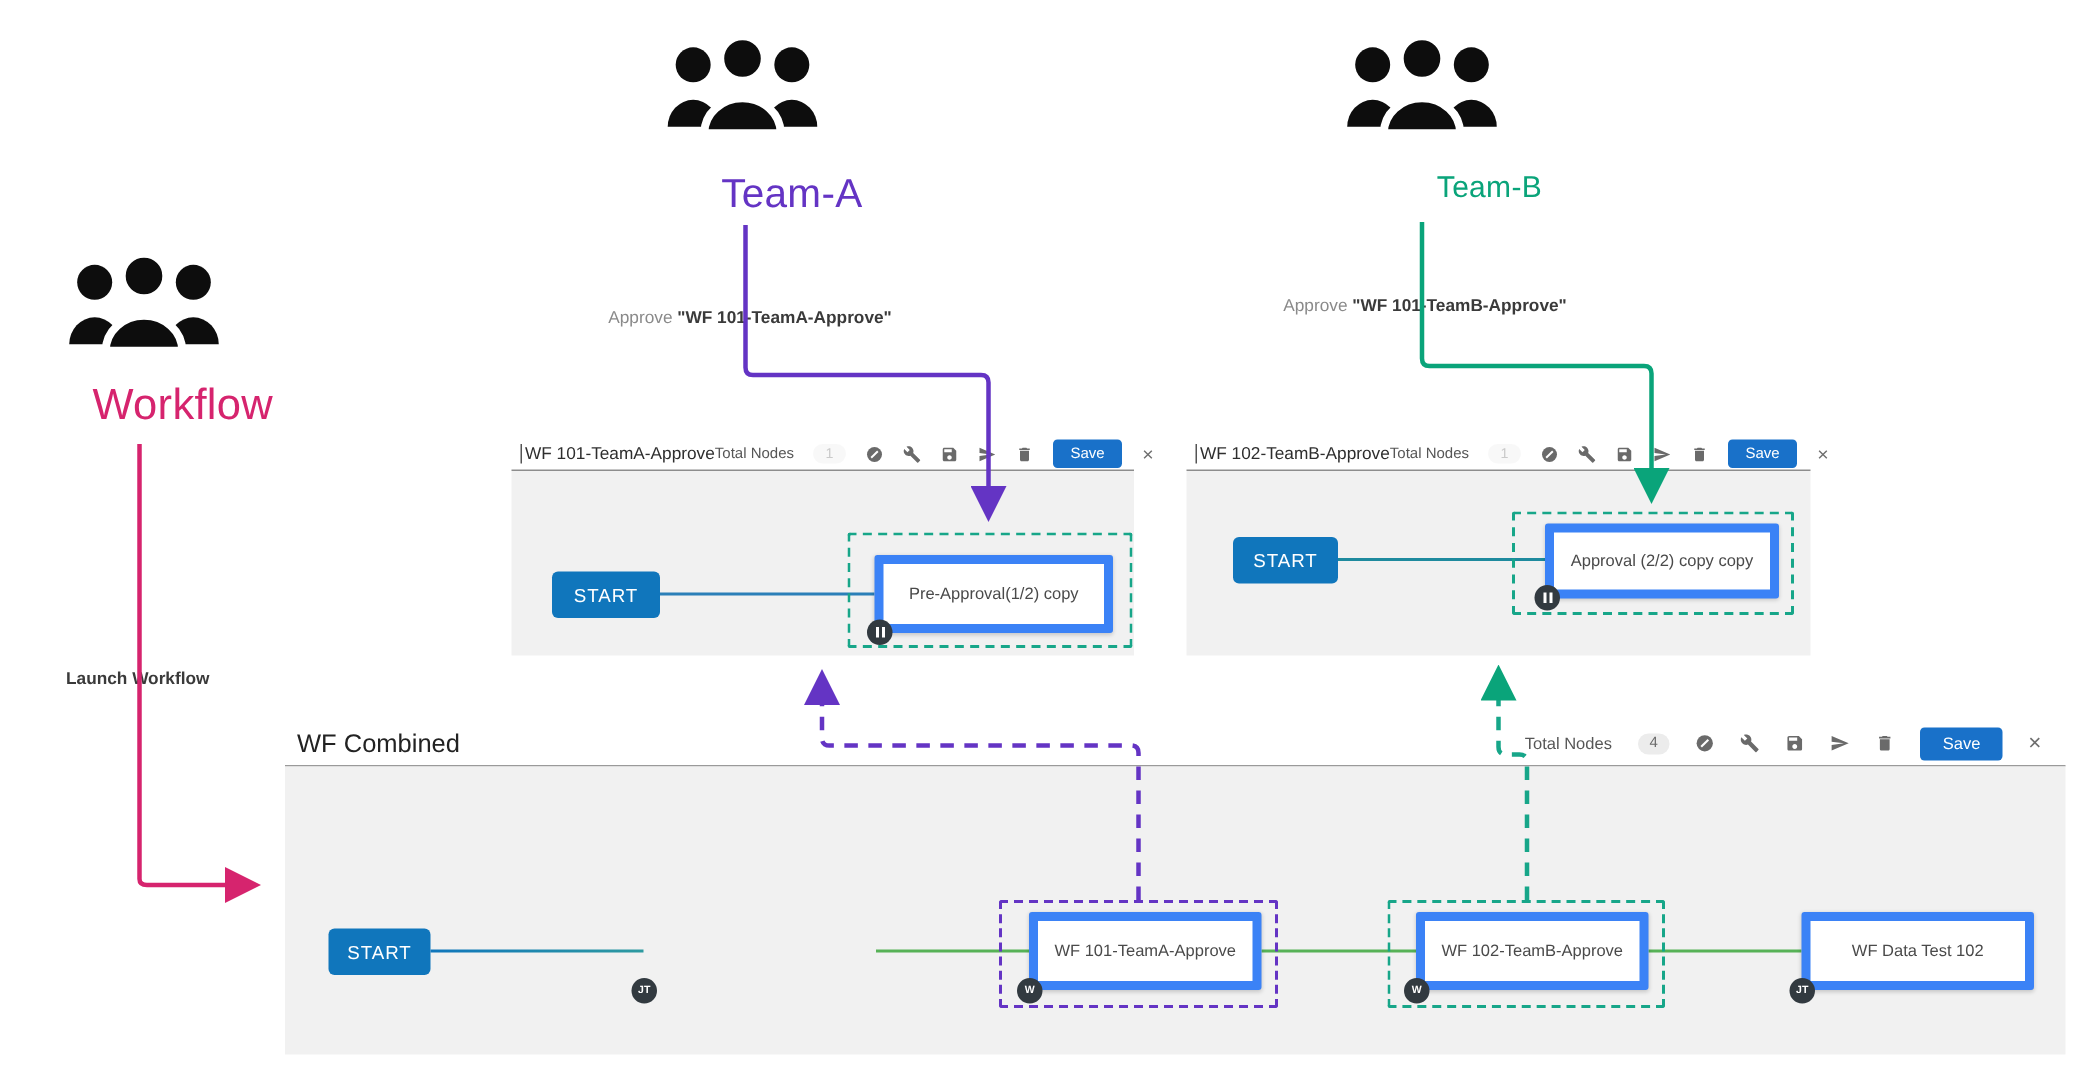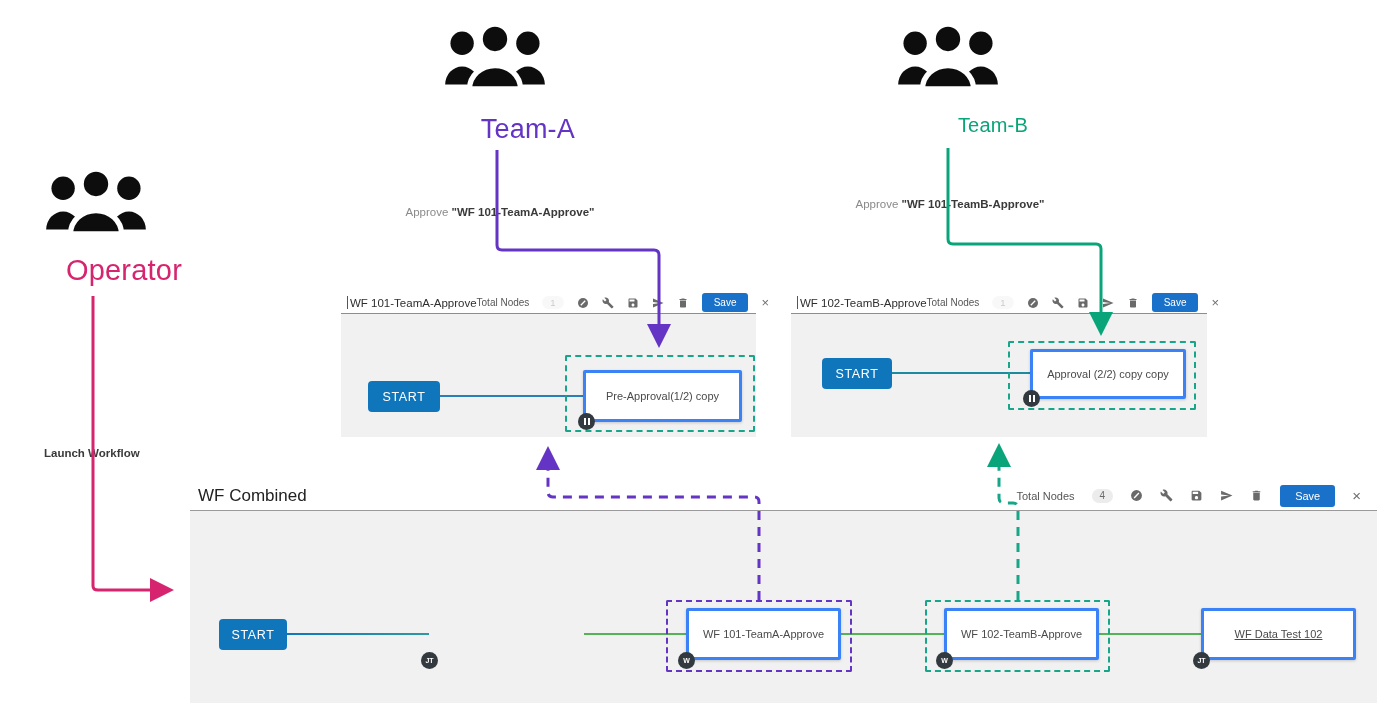--- a/index.html
+++ b/index.html
@@ -33,21 +33,21 @@
   .tool-icon { display:flex; align-items:center; cursor:pointer; }
   .tool-icon svg { width:12px; height:12px; fill:#6a6a6a; display:block; }
   .save-btn { background:#1971c9; color:#fff; border:none; border-radius:3px; font-size:10px;
               padding:4px 12px; font-family:inherit; cursor:pointer; }
   .close-x { color:#6f6f6f; font-size:13px; line-height:1; cursor:pointer; }
 
   .panel-canvas { position:relative; background:#f1f1f1; }
 
   .start-btn { position:absolute; background:#1076bc; color:#fff; border-radius:4px; font-size:12.5px;
                letter-spacing:.6px; display:flex; align-items:center; justify-content:center; }
-  .wf-node { position:absolute; background:#fff; border:3px solid #3b82f6; border-radius:2px;
+  .wf-node { position:absolute; background:#fff; border:6px solid #3b82f6; border-radius:2px;
              box-shadow:0 1px 3px rgba(0,0,0,.18); display:flex; align-items:center; justify-content:center;
              font-size:11px; color:#4a4a4a; white-space:nowrap; }
   .edge { position:absolute; height:2px; }
   .sel { position:absolute; border:2px dashed; border-radius:2px; }
   .sel-teal { border-color:#17a689; }
   .sel-purple { border-color:#6434c4; }
 
   .node-badge { position:absolute; width:17px; height:17px; border-radius:50%; background:#323a40; color:#fff;
                 font-size:7px; font-weight:700; display:flex; align-items:center; justify-content:center; z-index:3; }
   .pbar { display:inline-block; width:2px; height:7px; background:#fff; margin:0 1px; }
@@ -96,21 +96,21 @@
       <path d="M6 19c0 1.1.9 2 2 2h8c1.1 0 2-.9 2-2V7H6v12zM19 4h-3.5l-1-1h-5l-1 1H5v2h14V4z"></path>
     </symbol>
   </defs>
 </svg>
 
 <div class="stage">
 
   <svg class="people-icon" style="left:45px; top:167px; width:102px; height:70px;">
       <use href="#i-people"></use>
     </svg>
-  <div class="actor-label op-label">Operator</div>
+  <div class="actor-label op-label">Workflow</div>
 
   <svg class="people-icon" style="left:444px; top:22px; width:102px; height:70px;">
       <use href="#i-people"></use>
     </svg>
   <div class="actor-label ta-label">Team-A</div>
 
   <svg class="people-icon" style="left:897px; top:22px; width:102px; height:70px;">
       <use href="#i-people"></use>
     </svg>
   <div class="actor-label tb-label">Team-B</div>
@@ -260,21 +260,21 @@
       <div class="edge" style="left:651px; top:122px; width:103px; background:#57b257;"></div>
       <div class="edge" style="left:909px; top:122px; width:102px; background:#57b257;"></div>
 
       <div class="start-btn" style="left:29px; top:108px; width:68px; height:31px;">START</div>
 
       <div class="sel sel-purple" style="left:476px; top:89px; width:186px; height:72px;"></div>
       <div class="sel sel-teal" style="left:735px; top:89px; width:185px; height:72px;"></div>
 
       <div class="wf-node" style="left:496px; top:97px; width:155px; height:52px;">WF 101-TeamA-Approve</div>
       <div class="wf-node" style="left:754px; top:97px; width:155px; height:52px;">WF 102-TeamB-Approve</div>
-      <div class="wf-node" style="left:1011px; top:97px; width:155px; height:52px;text-decoration:underline;">WF Data Test 102</div>
+      <div class="wf-node" style="left:1011px; top:97px; width:155px; height:52px;">WF Data Test 102</div>
 
       <div class="node-badge" style="left:231px; top:141px;">JT</div>
       <div class="node-badge" style="left:488px; top:141px;">W</div>
       <div class="node-badge" style="left:746px; top:141px;">W</div>
       <div class="node-badge" style="left:1003px; top:141px;">JT</div>
     </div>
   </div>
 
   <svg class="overlay">
     <defs>

